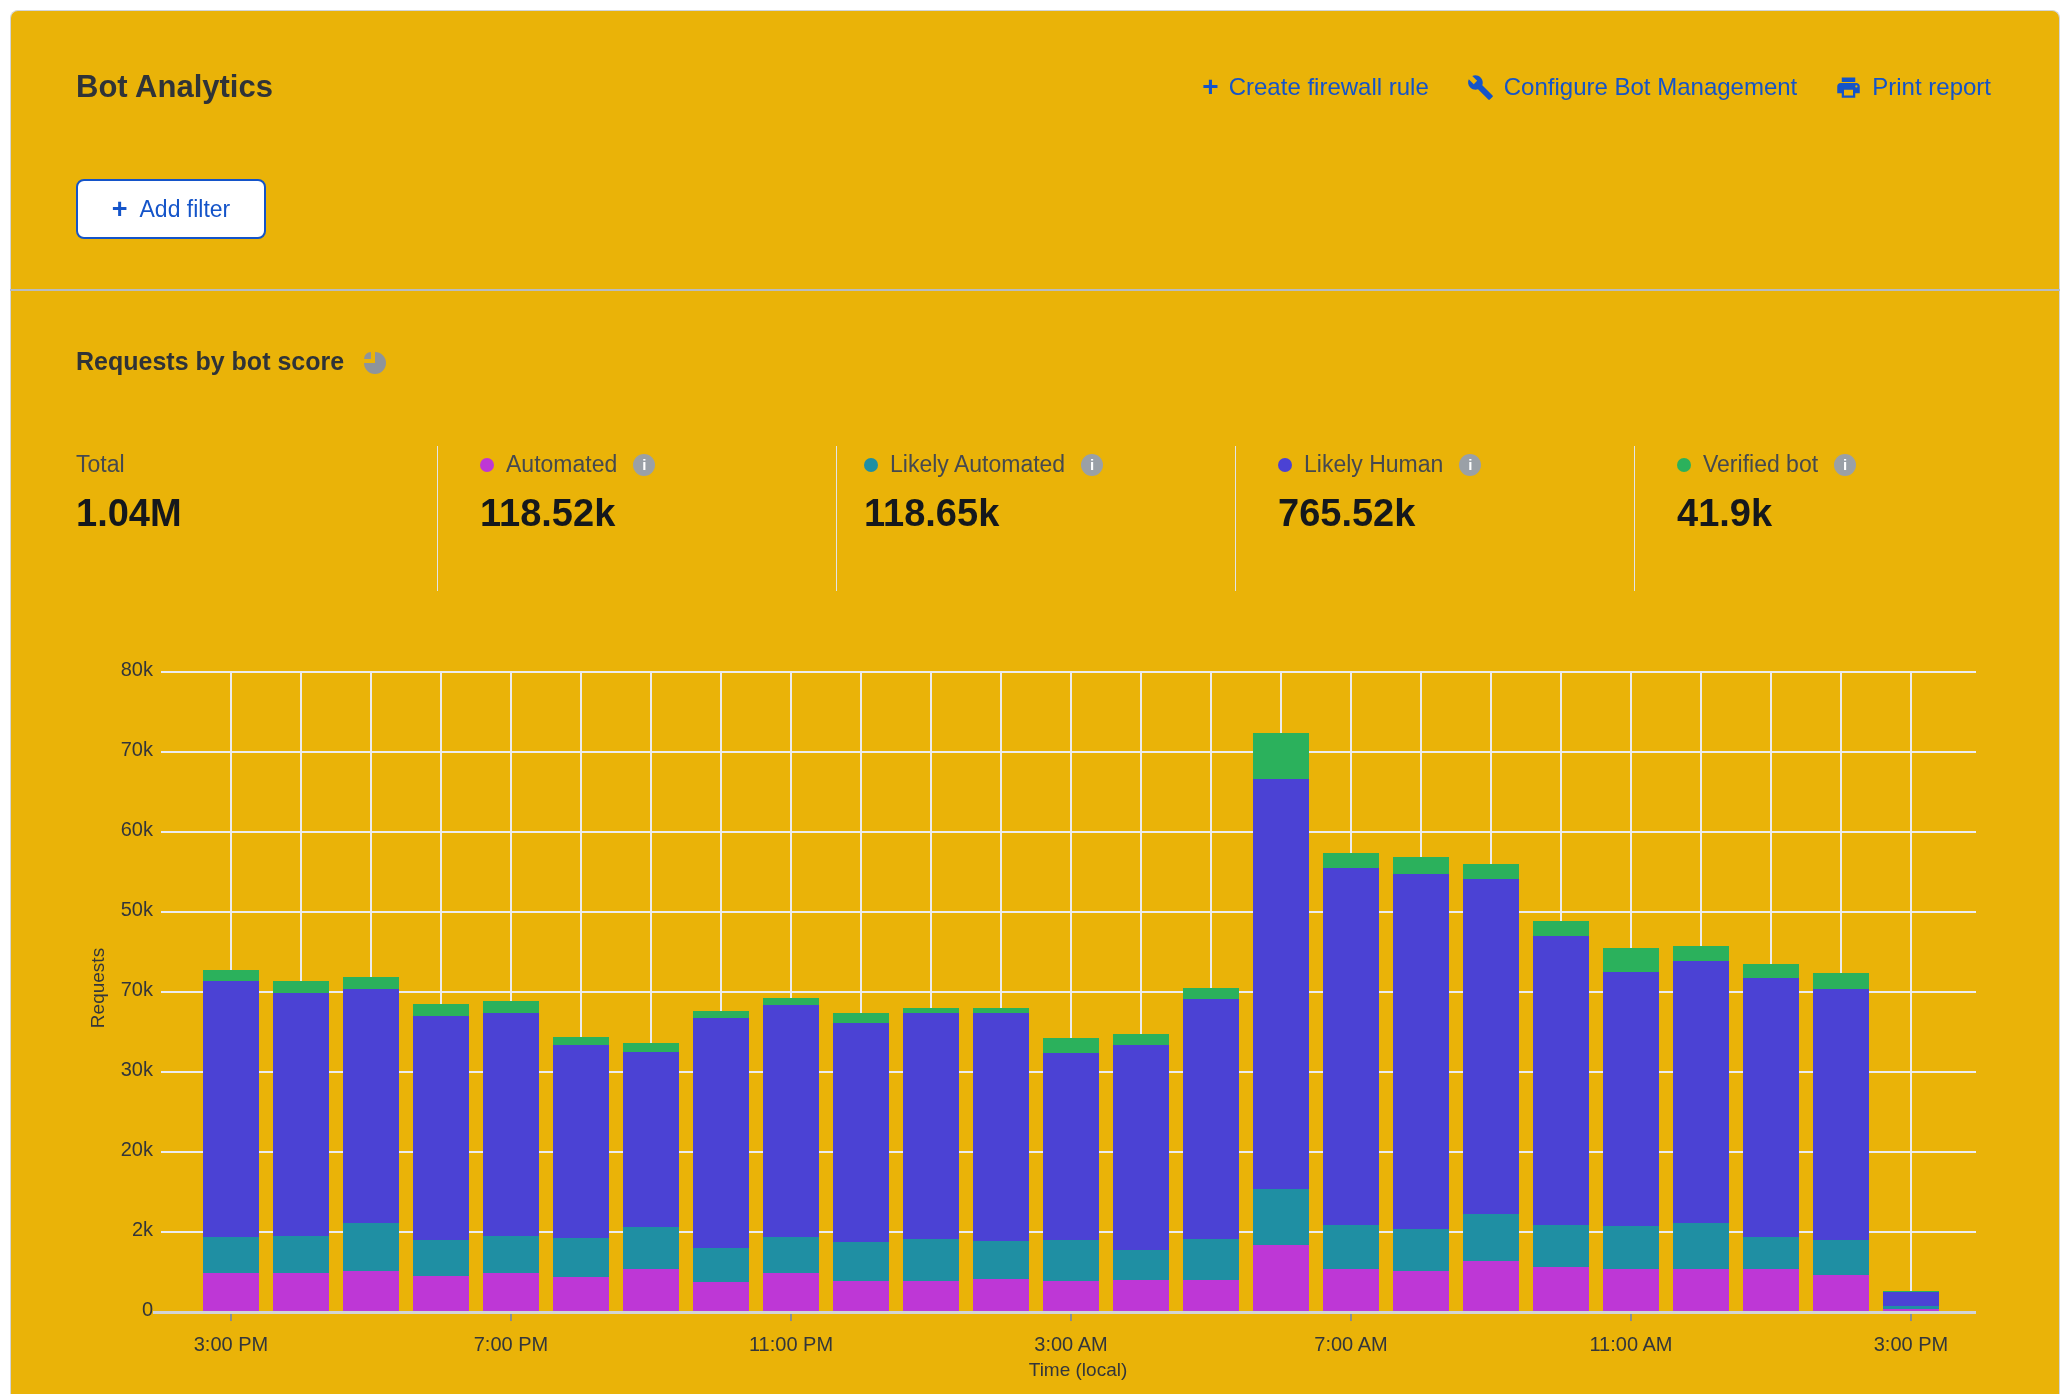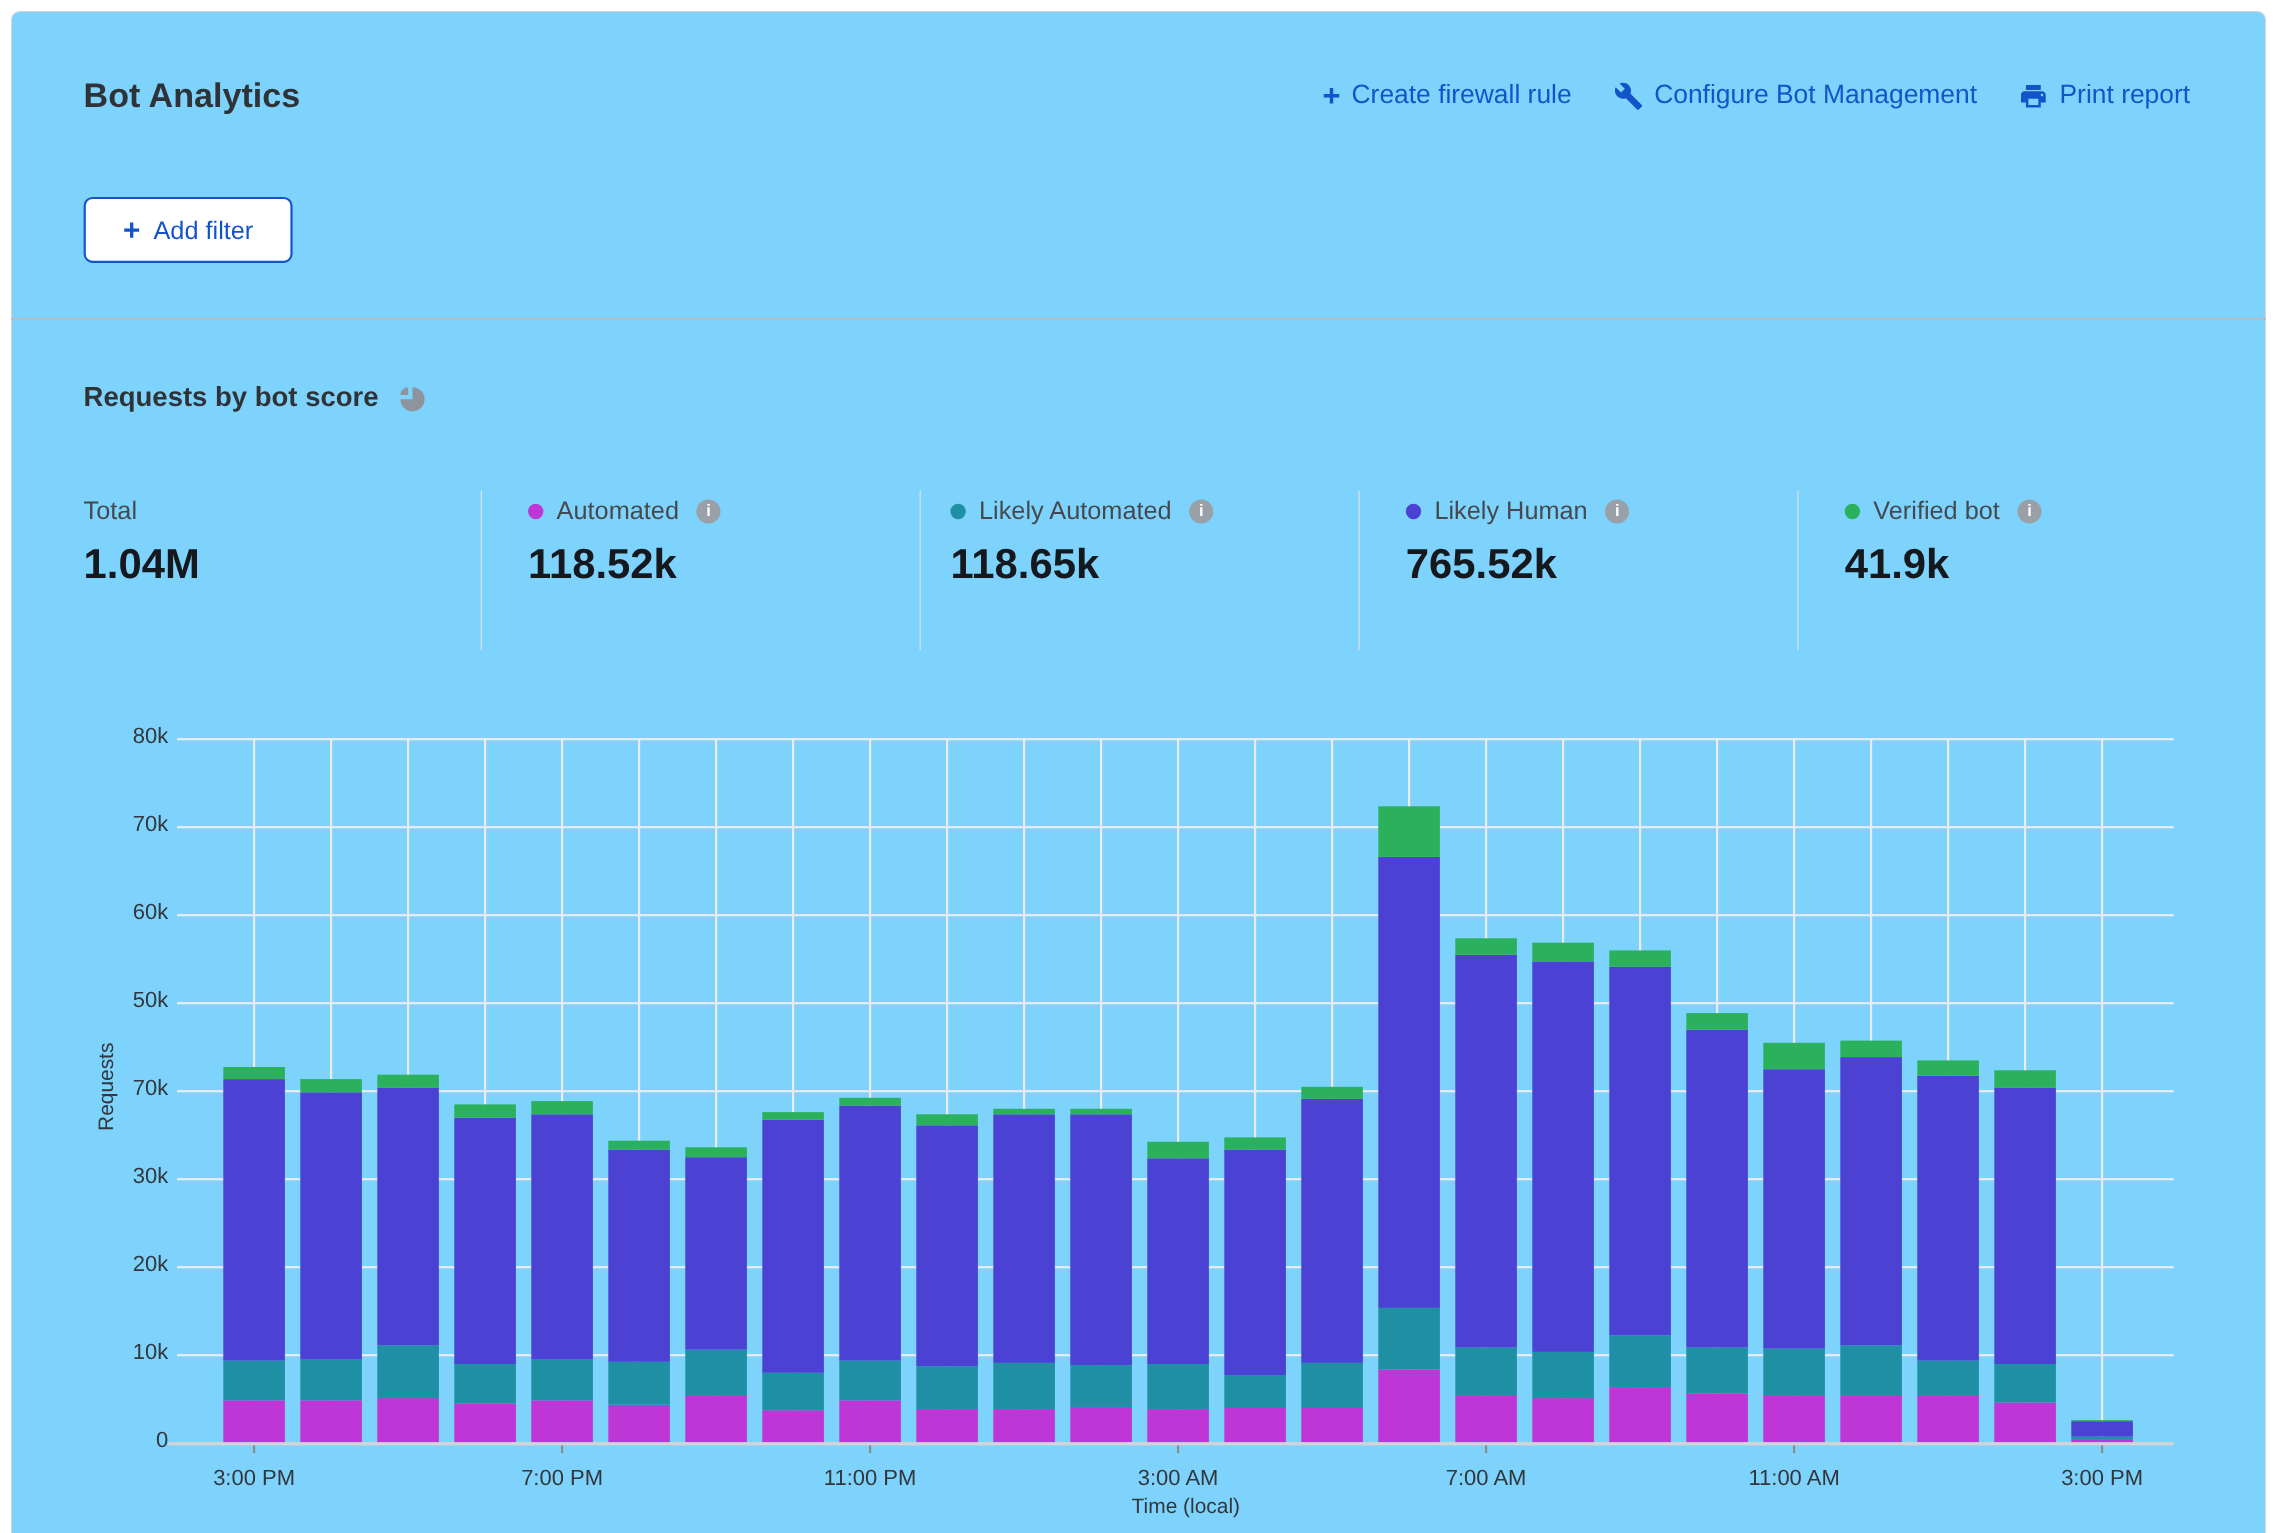--- a/index.html
+++ b/index.html
@@ -1,18 +1,18 @@
 <!DOCTYPE html>
 <html><head>
 <meta charset="utf-8">
 <style>
   html,body{margin:0;padding:0;background:#fff;}
   .page{position:relative;width:2070px;height:1394px;background:#fff;overflow:hidden;
         font-family:"Liberation Sans",sans-serif;color:#2e3338;}
-  .card{position:absolute;left:10px;top:10px;right:10px;bottom:0;background:#7dd3fc;
+  .card{position:absolute;left:10px;top:10px;right:10px;bottom:0;background:#eab308;
         border:1px solid #d2d5d9;border-bottom:none;border-radius:8px 8px 0 0;}
   .page-title{position:absolute;left:65px;top:58px;font-size:31px;font-weight:700;color:#2f3338;margin:0;}
   .actions{position:absolute;right:68px;top:62px;display:flex;align-items:center;gap:38px;}
   .action{display:flex;align-items:center;gap:10px;color:#1454c9;font-size:24px;cursor:pointer;text-decoration:none;}
   .plus-glyph{font-size:28px;font-weight:700;line-height:1;}
   .add-filter{position:absolute;left:65px;top:168px;height:60px;min-width:190px;display:flex;align-items:center;
         justify-content:center;gap:12px;background:#fff;border:2px solid #1454c9;border-radius:8px;
         color:#1454c9;font-size:23px;font-family:inherit;cursor:pointer;padding:0 24px;}
   .add-filter .plus-glyph{font-size:27px;font-weight:600;}
   .select{position:absolute;left:1677px;top:166px;width:313px;height:64px;border:2px solid #8d9299;
@@ -170,21 +170,21 @@
         <div class="grid-v" style="left: 1409px; top: 660px; height: 640px;"></div>
         <div class="grid-v" style="left: 1479px; top: 660px; height: 640px;"></div>
         <div class="grid-v" style="left: 1549px; top: 660px; height: 640px;"></div>
         <div class="grid-v" style="left: 1619px; top: 660px; height: 640px;"></div>
         <div class="grid-v" style="left: 1689px; top: 660px; height: 640px;"></div>
         <div class="grid-v" style="left: 1759px; top: 660px; height: 640px;"></div>
         <div class="grid-v" style="left: 1829px; top: 660px; height: 640px;"></div>
         <div class="grid-v" style="left: 1899px; top: 660px; height: 640px;"></div>
         <div class="axis-line" style="left: 142px; width: 1823px; top: 1300px;"></div>
         <div class="ytick" style="left: 58px; top: 1287px;">0</div>
-        <div class="ytick" style="left: 58px; top: 1207px;">10k</div>
+        <div class="ytick" style="left: 58px; top: 1207px;">2k</div>
         <div class="ytick" style="left: 58px; top: 1127px;">20k</div>
         <div class="ytick" style="left: 58px; top: 1047px;">30k</div>
         <div class="ytick" style="left: 58px; top: 967px;">70k</div>
         <div class="ytick" style="left: 58px; top: 887px;">50k</div>
         <div class="ytick" style="left: 58px; top: 807px; text-align: right;">60k</div>
         <div class="ytick" style="left: 58px; top: 727px;">70k</div>
         <div class="ytick" style="left: 58px; top: 647px;">80k</div>
         <div class="bar-seg" style="left: 192px; width: 56px; top: 1262.4px; height: 37.6px; background: rgb(190, 55, 214);"></div>
         <div class="bar-seg" style="left: 192px; width: 56px; top: 1225.6px; height: 36.8px; background: rgb(31, 143, 163);"></div>
         <div class="bar-seg" style="left: 192px; width: 56px; top: 969.6px; height: 256px; background: rgb(75, 66, 212);"></div>

